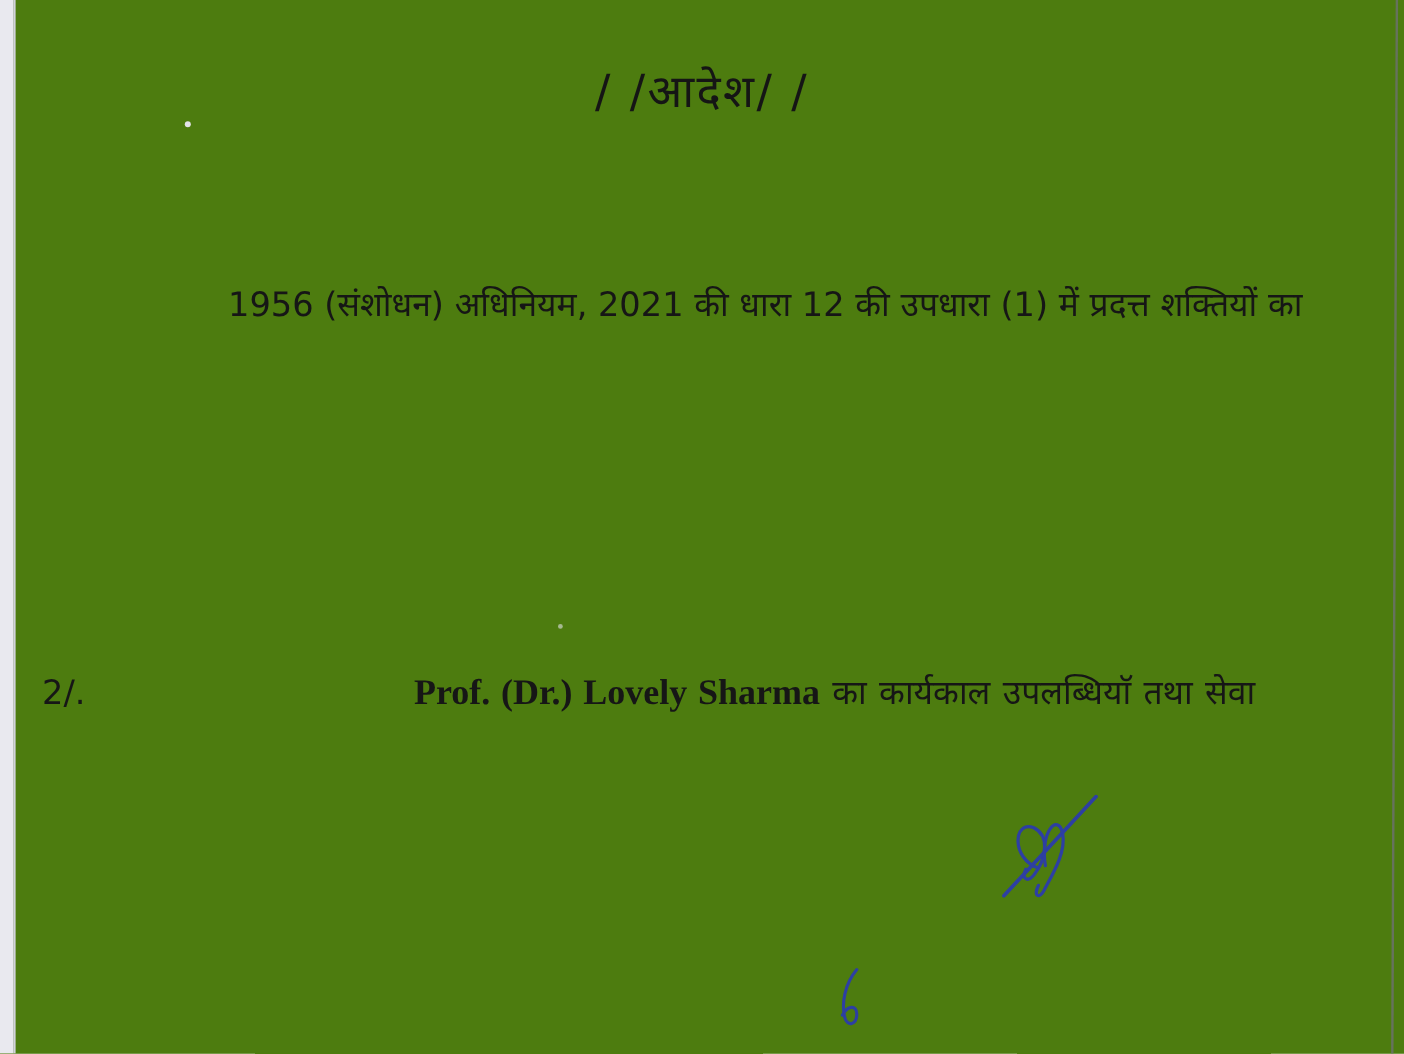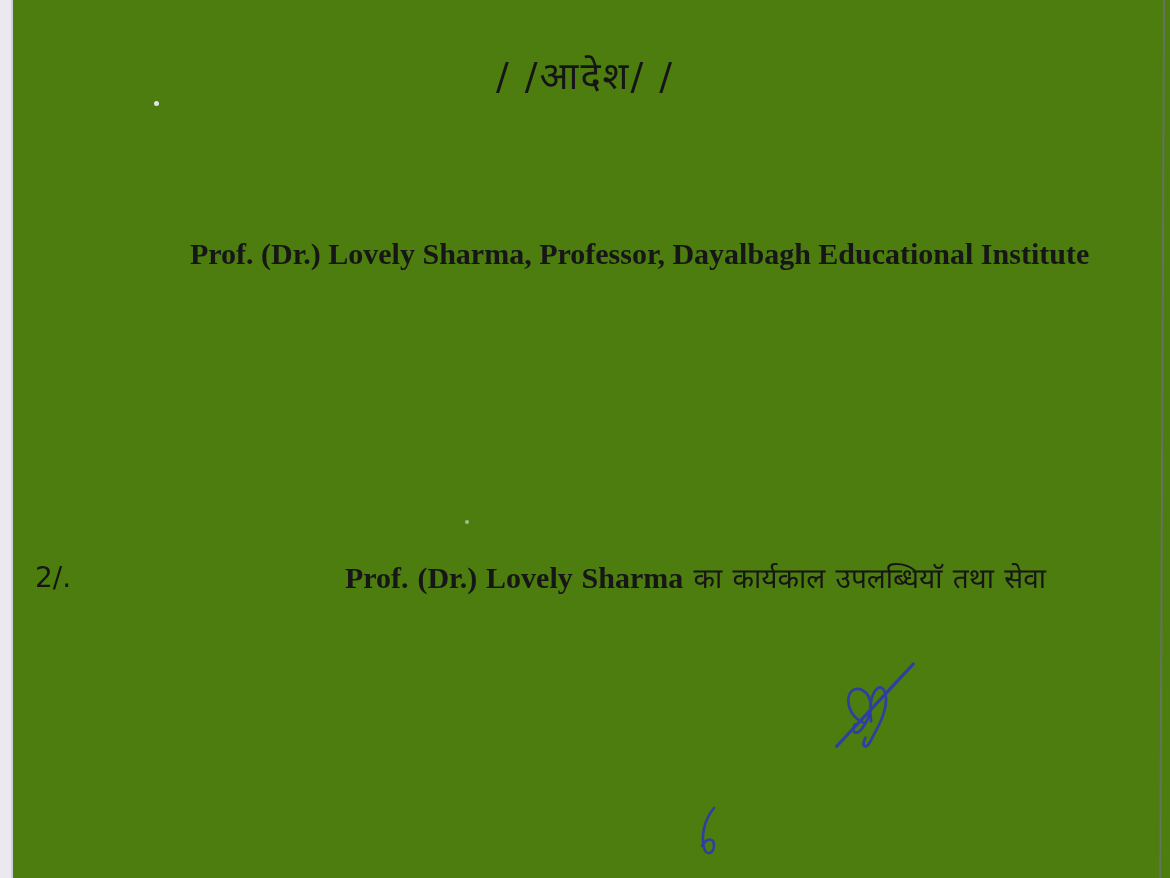--- a/index.html
+++ b/index.html
@@ -86,21 +86,21 @@
   <div class="scan-edge-left"></div>
   <div class="scan-edge-left-line"></div>
   <div class="scan-line-right"></div>
   <div class="scan-dot dot1"></div>
   <div class="scan-dot dot2"></div>
 
   <div class="title">/ /आदेश/ /</div>
 
 
   <div class="para1">
-    <div class="line"><span class="en">Prof. (Dr.) Lovely Sharma, Professor, Dayalbagh Educational Institute</span></div>
+    <div class="line">1956 (संशोधन) अधिनियम, 2021 की धारा 12 की उपधारा (1) में प्रदत्त शक्तियों का</div>
   </div>
 
   <div class="para2">
     <div class="line p2line1">
       <span class="p2num">2/.</span>
       <span class="en">Prof. (Dr.) Lovely Sharma</span> <span>का कार्यकाल उपलब्धियाॅ तथा सेवा</span>
     </div>
   </div>
 
   <svg class="sig-ink" viewBox="0 0 100 100" fill="none">

